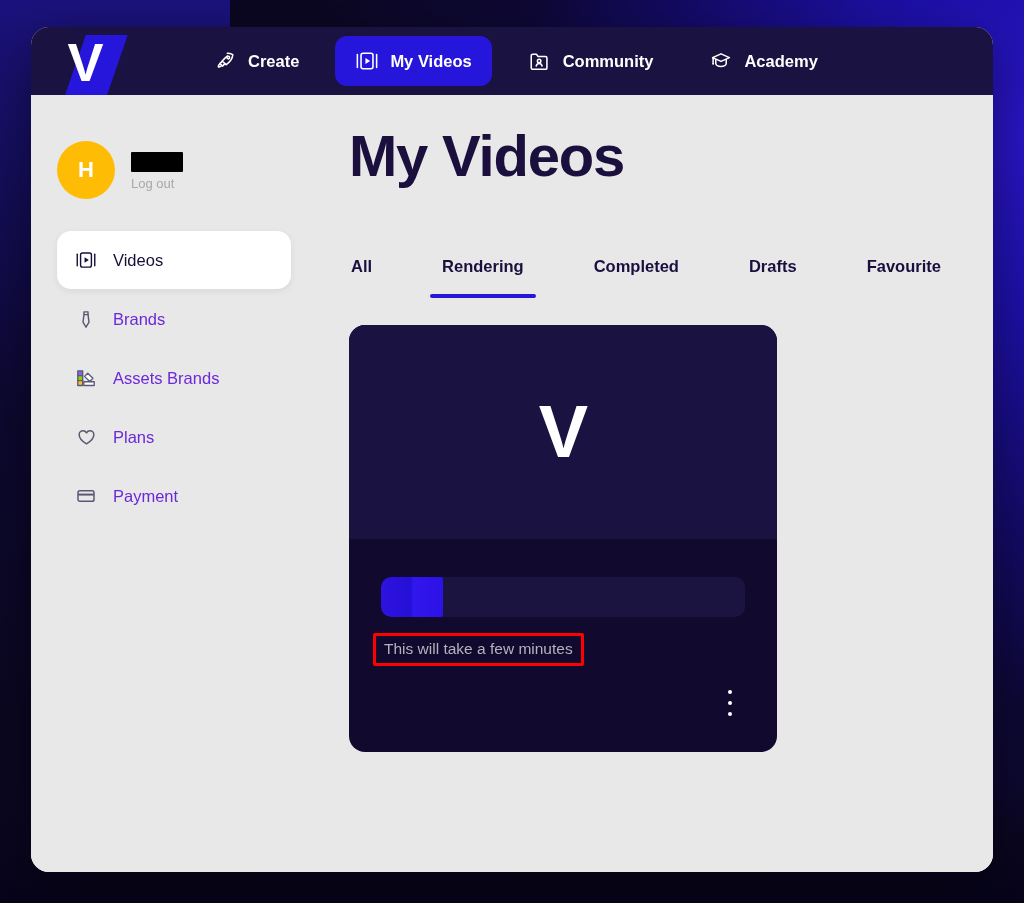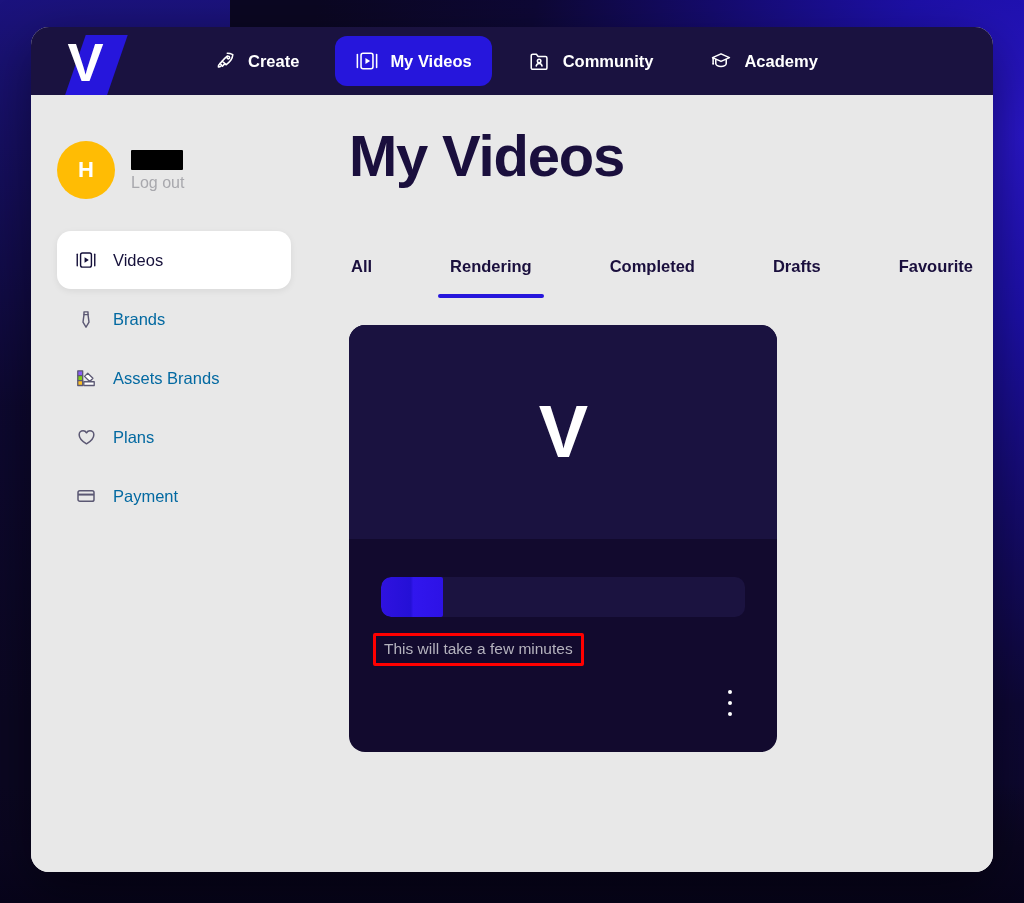--- a/index.html
+++ b/index.html
@@ -135,36 +135,36 @@
   }
   #user-text { padding-top: 2px; }
   #user-name-redacted {
     width: 52px; height: 20px;
     background: #000000;
     border-radius: 1px;
   }
   #logout-link {
     margin-top: 4px;
     color: #a8a8ad;
-    font-size: 16px;
+    font-size: 13px;
     cursor: pointer;
   }
 
   #sidebar {
     margin-top: 30px;
     padding: 0 28px 0 26px;
   }
   .side-item {
     display: flex;
     align-items: center;
     gap: 16px;
     height: 44px;
     padding: 0 18px;
     border-radius: 14px;
-    color: #0369a1;
+    color: #6d28d9;
     font-size: 16.5px;
     cursor: pointer;
     margin-bottom: 15px;
   }
   .side-item .ico { width: 22px; height: 22px; display: flex; align-items: center; justify-content: center; flex: 0 0 auto; }
   .side-item.active {
     background: #ffffff;
     color: #15103a;
     height: 58px;
     box-shadow: 0 2px 7px rgba(0,0,0,.07);
@@ -181,21 +181,21 @@
     color: #1a0f3d;
     font-size: 58px;
     font-weight: 800;
     letter-spacing: -1.2px;
     line-height: 1;
   }
 
   #tabs {
     display: flex;
     align-items: flex-start;
-    gap: 16px;
+    gap: 8px;
     margin-top: 72px;
     padding-left: 2px;
   }
   .tab {
     position: relative;
     color: #1a0f3d;
     font-size: 16.5px;
     font-weight: 700;
     padding: 0 0 22px 0;
     cursor: pointer;

